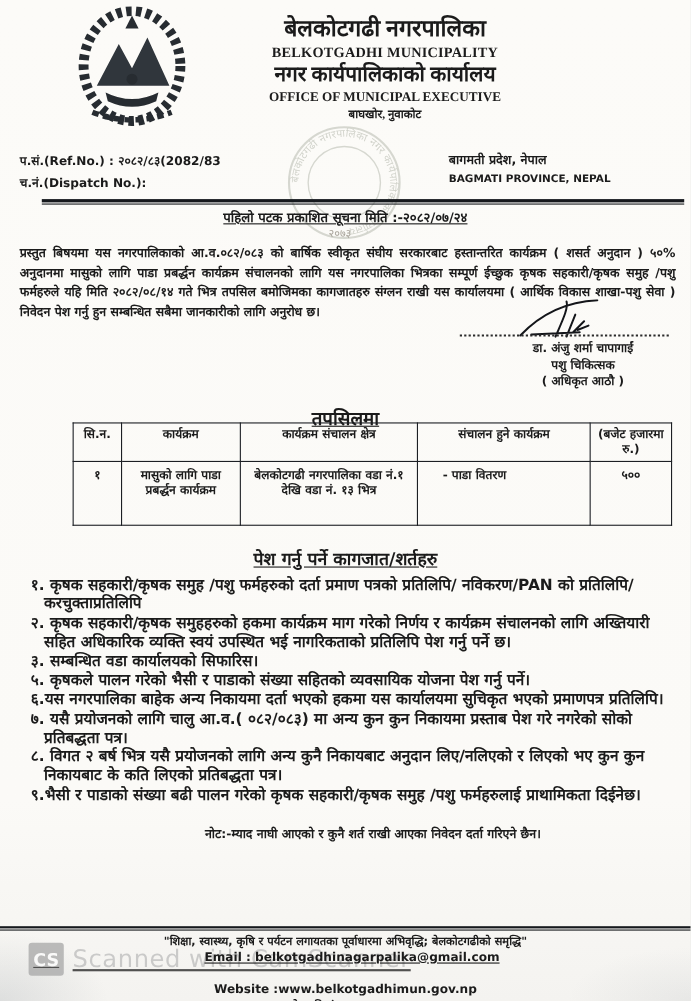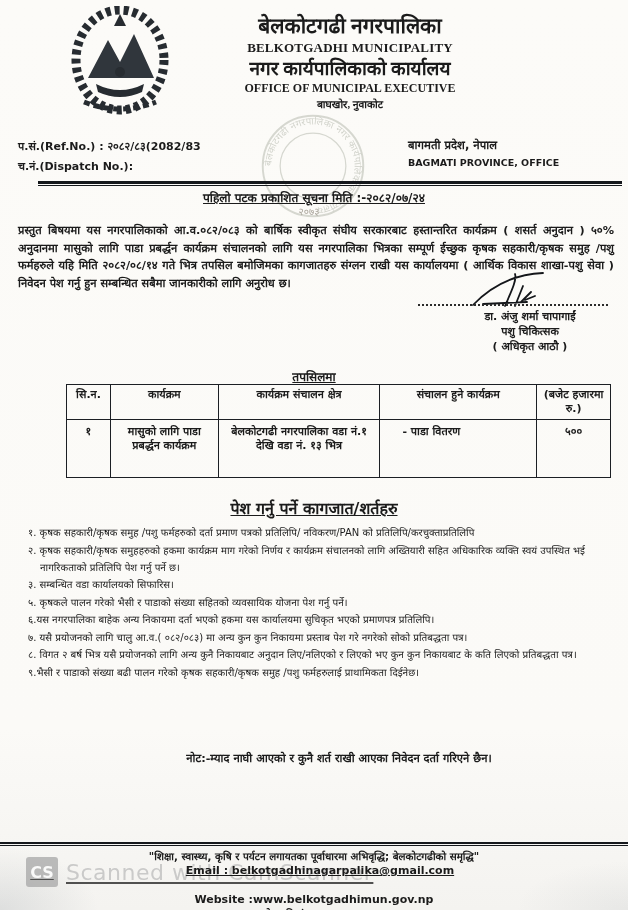--- a/index.html
+++ b/index.html
@@ -46,36 +46,36 @@
   .body-par { left:18px; right:14px; top:222px; font-size:11.3px; font-weight:600;
               line-height:17.5px; text-align:justify; }
 
   
   .sig-scribble { left:465px; top:272px; width:110px; height:36px; }
   .sig-dots { left:418px; top:304px; width:190px; border-bottom:2px dotted #2b2b2b; }
   .sig-block { left:440px; top:309px; width:180px; text-align:center;
                font-size:11px; font-weight:700; line-height:15px; }
 
   
-  .tbl-title { left:0; right:0; top:368px; text-align:center; font-size:12px; font-weight:700; }
+  .tbl-title { left:0; right:0; top:368px; text-align:center; font-size:17px; font-weight:700; }
   .tbl-title span { text-decoration:underline; }
   .spec-table { left:66px; top:384px; width:545px; border-collapse:collapse; }
   .spec-table th, .spec-table td {
     border:1.6px solid #1c1f24; font-size:11px; padding:3px 4px; vertical-align:top;
     text-align:center; font-weight:700; line-height:14px;
   }
   .spec-table td { font-weight:600; padding-top:5px; }
   .col0{width:44px;} .col1{width:108px;} .col2{width:162px;} .col3{width:157px;} .col4{width:74px;}
   .row-data td { height:58px; }
   .cell-activity { text-align:left !important; padding-left:22px !important; }
 
   
   .req-title { left:0; right:0; top:497px; text-align:center; font-size:16px; font-weight:700; }
   .req-title span { text-decoration:underline; }
-  .req-list { left:28px; right:22px; top:524px; font-size:10px; font-weight:400; line-height:17px; }
+  .req-list { left:28px; right:22px; top:524px; font-size:14px; font-weight:700; line-height:17px; }
   .req-list p { padding-left:12px; text-indent:-12px; margin-bottom:0.5px; }
 
   .note-line { left:60px; right:10px; top:750px; text-align:center; font-size:11.3px; font-weight:700; }
 
   
   .rule-bottom { left:0; right:0; top:842px; height:4px;
                  border-top:2.5px solid #15181c; border-bottom:1.5px solid #15181c; }
   .footer { left:0; right:0; top:849px; text-align:center; line-height:14px; z-index:2; }
   .f-slogan { font-size:10.3px; font-weight:700; }
   .f-email { font-size:11px; font-weight:700; text-decoration:underline; margin-top:1px;padding-left:12px; }
@@ -111,21 +111,21 @@
     <div class="h-np3">बाघखोर, नुवाकोट</div>
   </div>
 
   <div class="abs ref-block">
     <div>प.सं.(Ref.No.) : २०८२/८३(2082/83</div>
     <div>च.नं.(Dispatch No.):</div>
   </div>
 
   <div class="abs prov-block">
     <div>बागमती प्रदेश, नेपाल</div>
-    <div class="prov-en">BAGMATI PROVINCE, OFFICE</div>
+    <div class="prov-en">BAGMATI PROVINCE, NEPAL</div>
   </div>
 
   <svg class="abs stamp" viewBox="0 0 120 120" aria-hidden="true">
     <circle cx="60" cy="60" r="52" fill="none" stroke="#8a9180" stroke-width="2"></circle>
     <circle cx="60" cy="60" r="34" fill="none" stroke="#8a9180" stroke-width="1.3"></circle>
     <defs>
         <path id="stampArc" d="M 60,60 m -43,0 a 43,43 0 1,1 86,0 a 43,43 0 1,1 -86,0"></path>
       </defs>
     <text font-size="10" fill="#7d8472">
       <textPath href="#stampArc">बेलकोटगढी नगरपालिका नगर कार्यपालिकाको कार्यालय</textPath>

